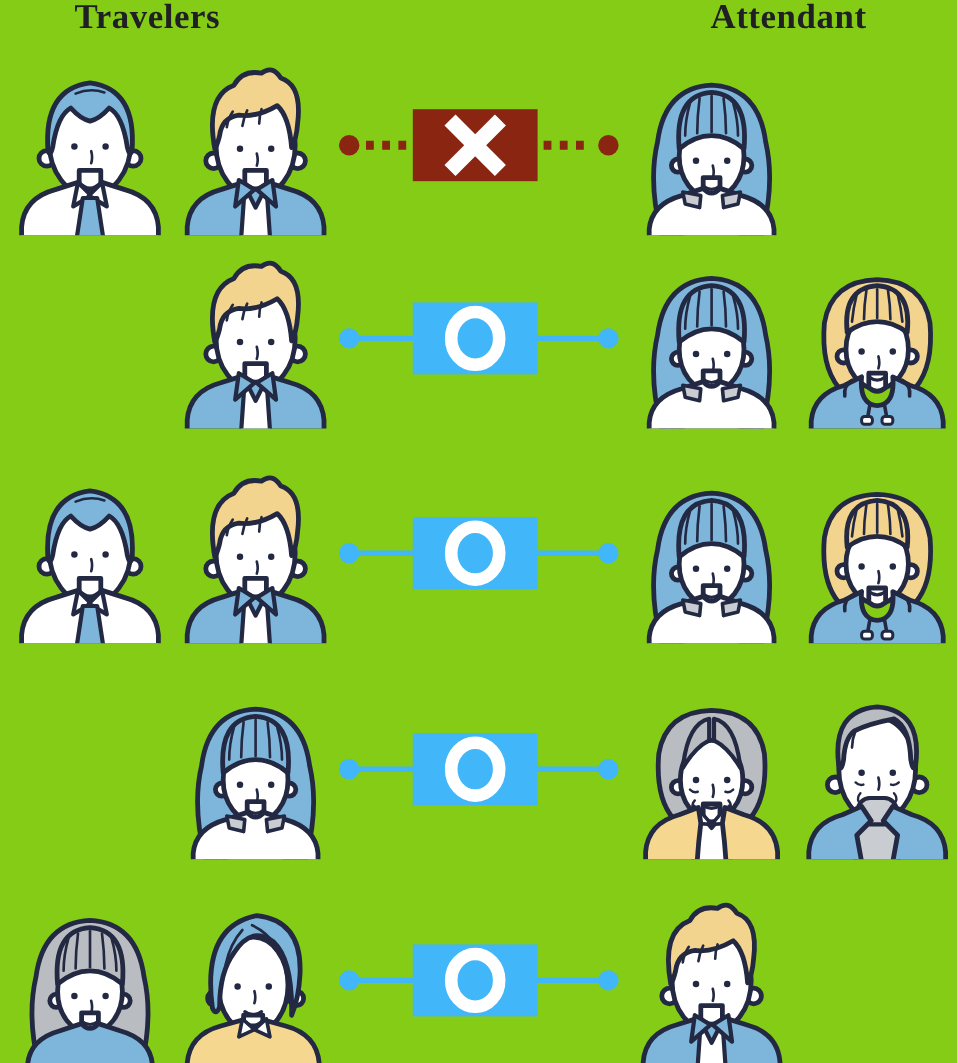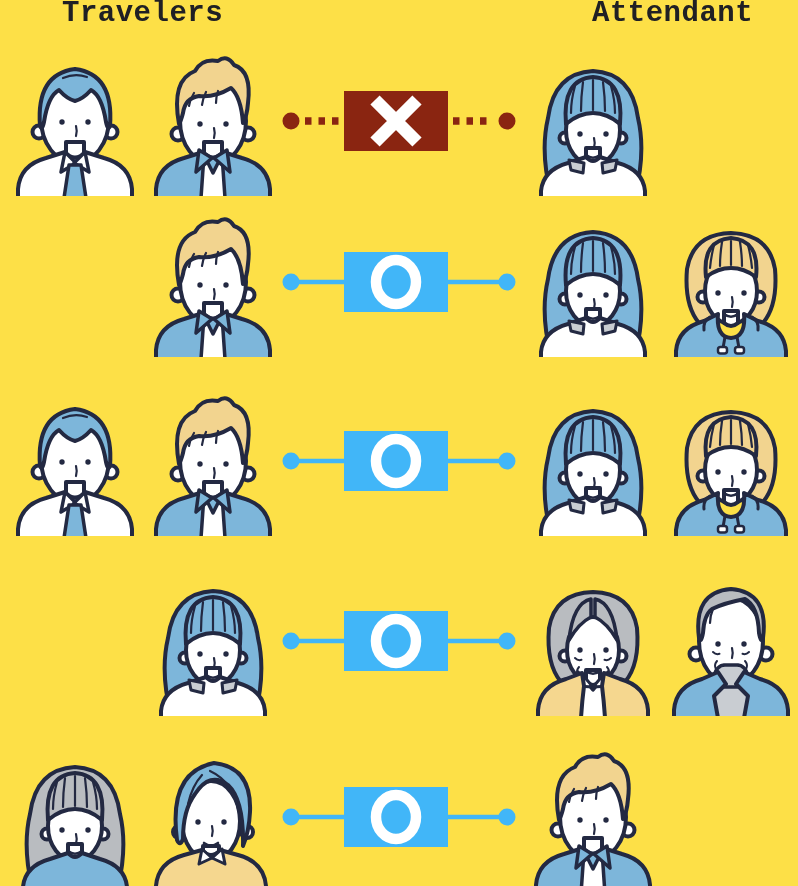--- a/index.html
+++ b/index.html
@@ -1,18 +1,18 @@
 <!DOCTYPE html>
 <html><head>
 <meta charset="utf-8">
 <style>
   html,body{margin:0;padding:0;background:#fff;}
   .canvas{
-    position:relative;width:798px;height:886px;background:#fde047;overflow:hidden;
-    font-family:Liberation Mono, monospace;
+    position:relative;width:798px;height:886px;background:#84cc16;overflow:hidden;
+    font-family:Liberation Serif, serif;
   }
   .col-label{
     position:absolute;top:-3px;font-size:29px;font-weight:700;
     color:#202024;letter-spacing:.5px;line-height:34px;white-space:nowrap;
   }
   .col-label.left{left:62px;}
   .col-label.right{left:592px;}
   .row{position:absolute;left:0;width:798px;height:150px;}
   .group{position:absolute;top:0;height:150px;display:flex;align-items:flex-start;gap:8px;}
   .group.travelers{left:6px;width:272px;justify-content:flex-end;}

